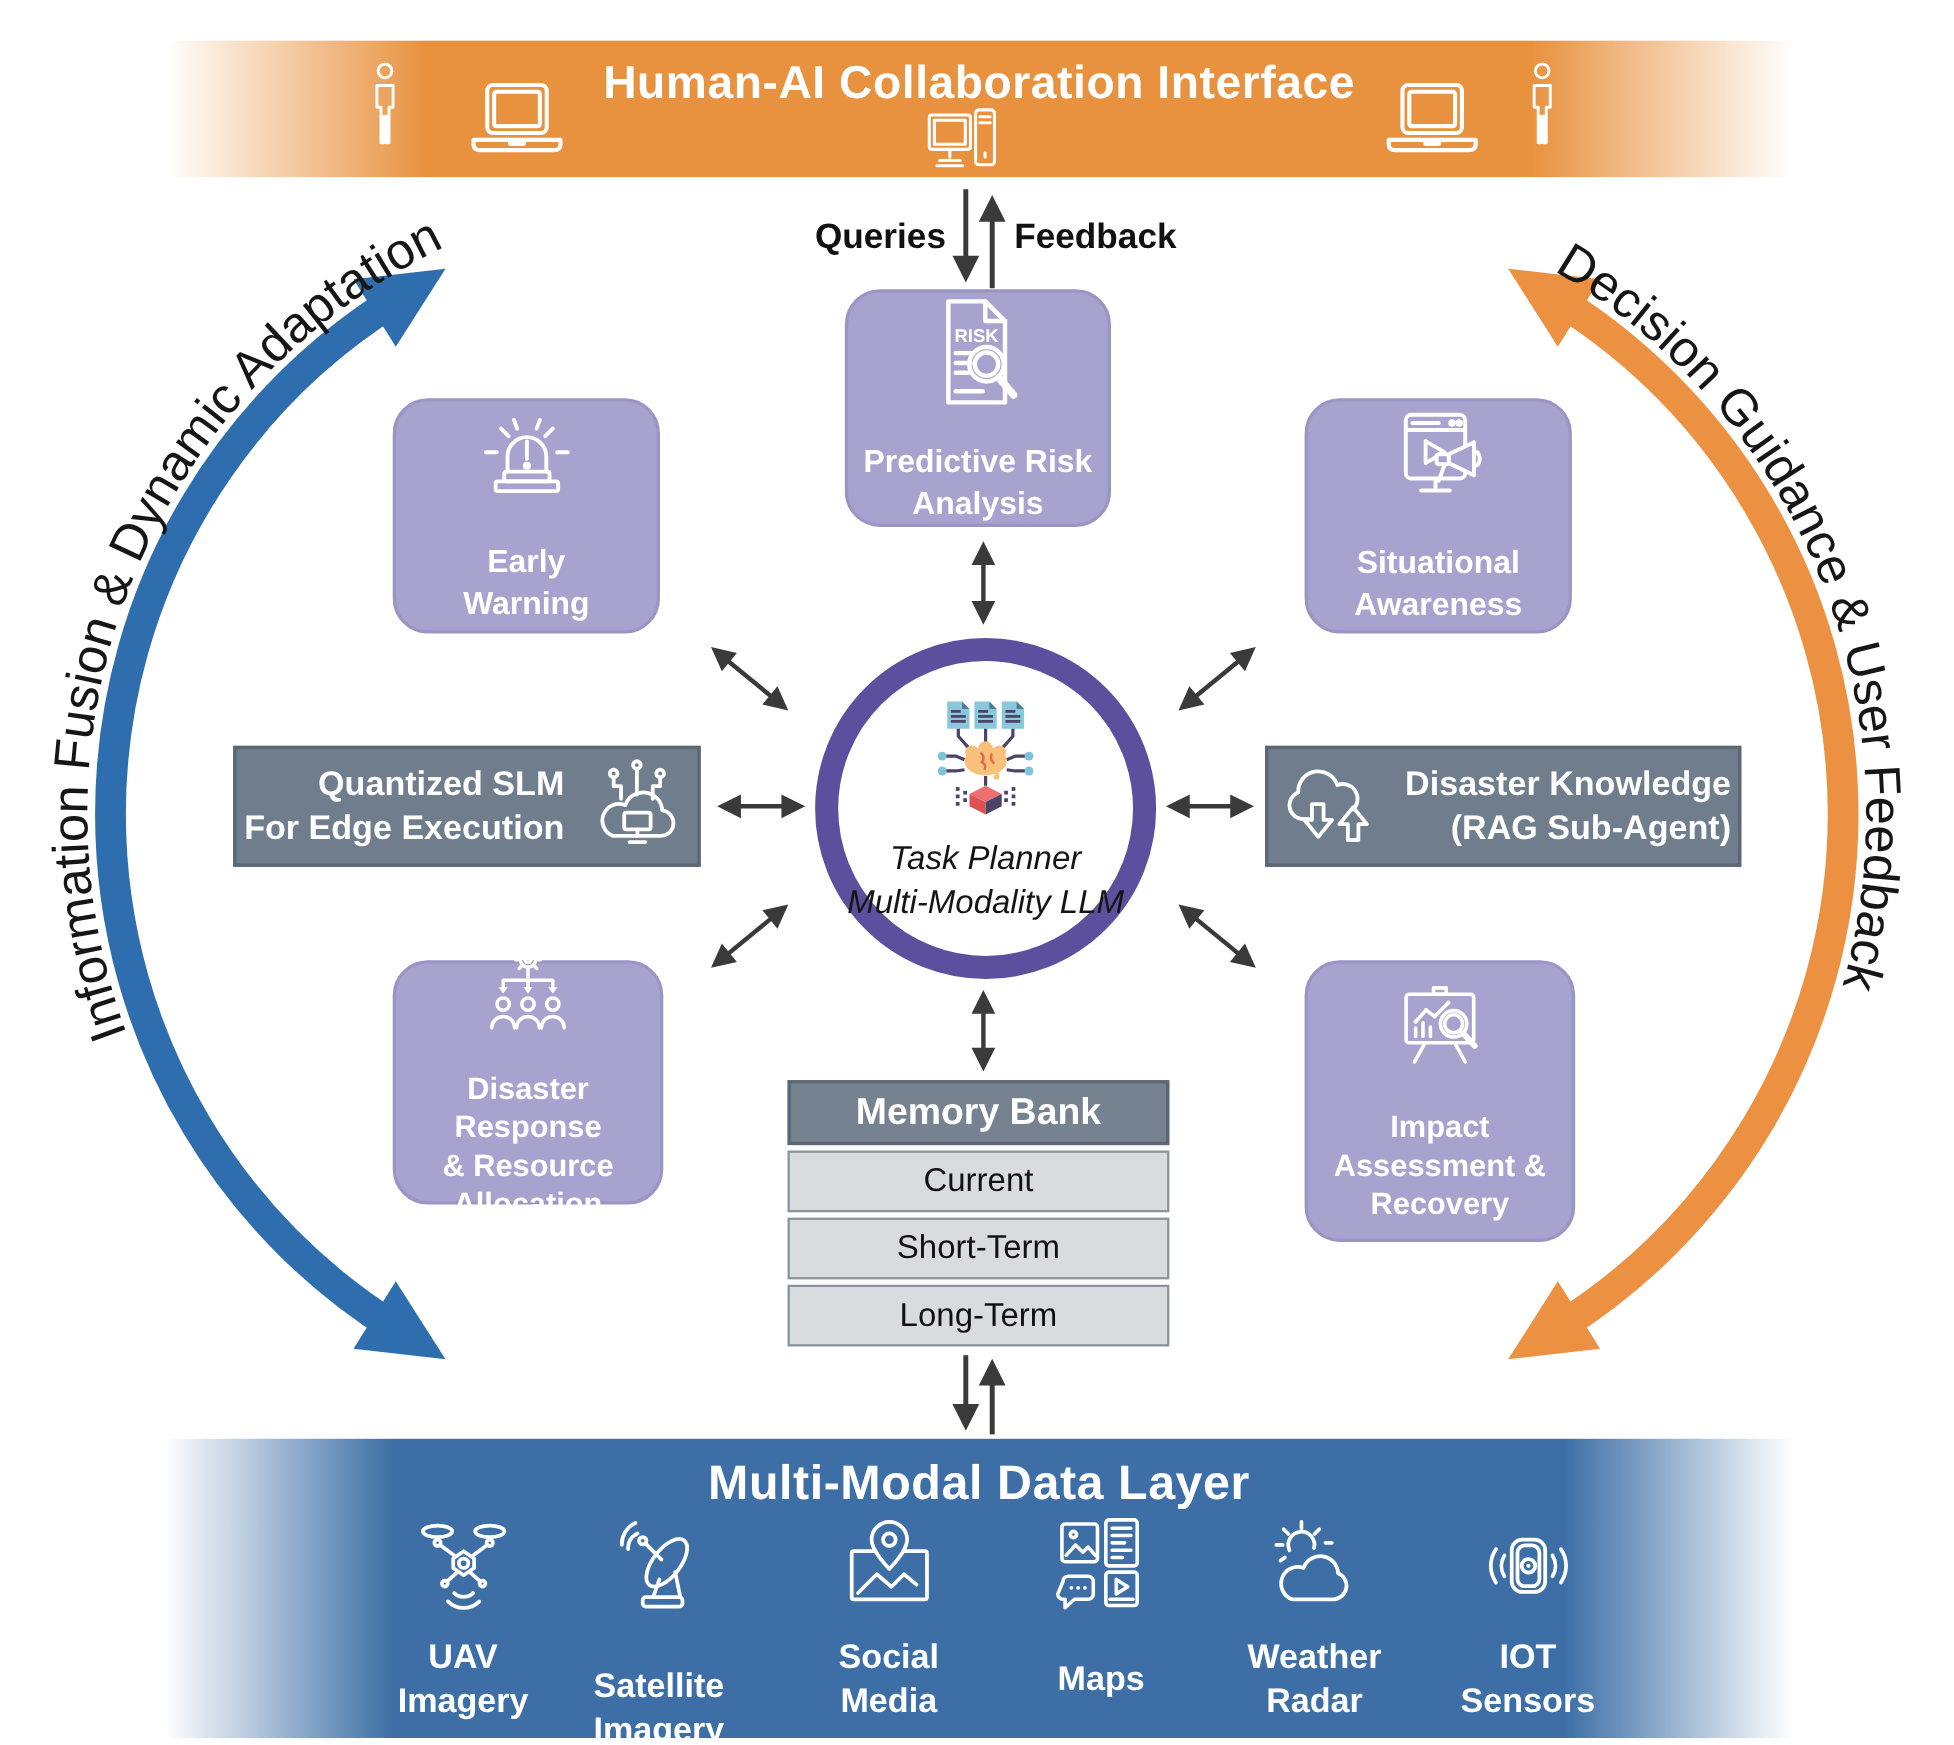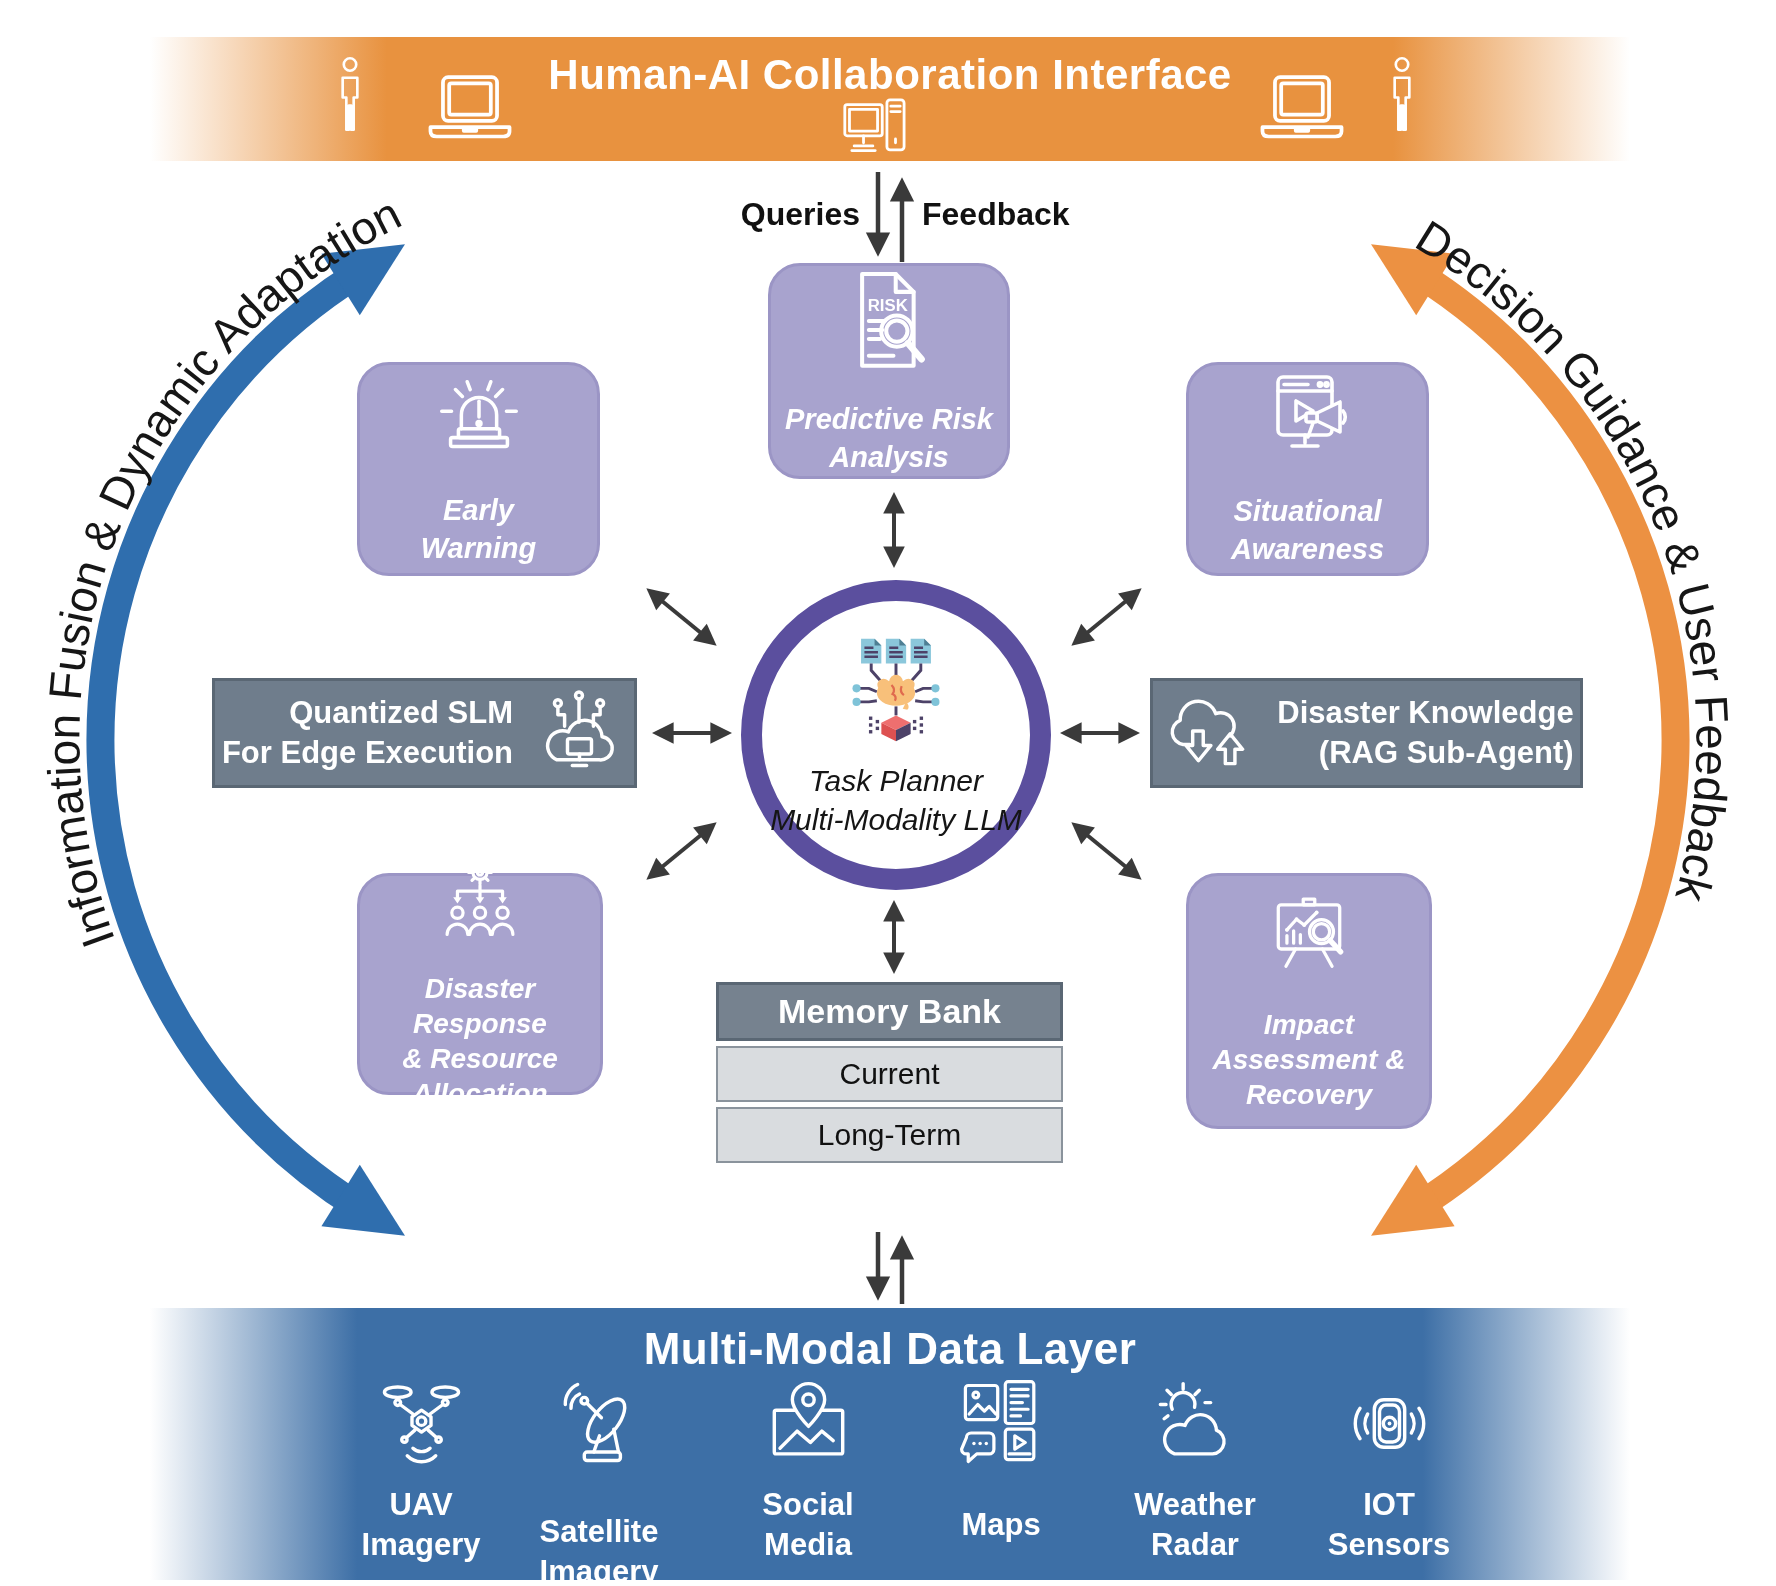--- a/index.html
+++ b/index.html
@@ -27,21 +27,21 @@
   .src { position:absolute; top:68px; transform:translateX(-50%); display:flex; flex-direction:column; align-items:center; width:220px; }
   .src .lbl { margin-top:8px; height:84px; display:flex; flex-direction:column; justify-content:center;
     color:#fff; font-size:31px; font-weight:600; text-align:center; line-height:1.3; white-space:pre-line; }
 
   
   .pbox {
     position:absolute; background:#A8A3CE; border:3px solid #9B95C5; border-radius:32px;
     display:flex; flex-direction:column; align-items:center; justify-content:center;
     color:#fff; text-align:center; gap:20px;
   }
-  .pbox .lbl { font-size:29px; font-weight:600; line-height:1.3; white-space:pre-line;font-style:italic; }
+  .pbox .lbl { font-size:29px; font-weight:600; line-height:1.3; white-space:pre-line; }
   .pbox .lbl.sm { font-size:28px; line-height:1.25; }
   .gbox {
     position:absolute; background:#6F7D8C; border:3px solid #5A6774;
     display:flex; align-items:center; justify-content:center; gap:18px; color:#fff;
   }
   .gbox .lbl { font-size:31px; font-weight:600; line-height:1.3; white-space:pre-line; text-align:right; }
 
   
   .circle-agent {
     position:absolute; left:741px; top:580px; width:310px; height:310px;
@@ -351,20 +351,21 @@
         </g>
       </svg>
     </span>
     <div class="line">Task Planner</div>
     <div class="line">Multi-Modality LLM</div>
   </div>
 
   <div class="memory">
     <div class="hdr">Memory Bank</div>
     <div class="row">Current</div>
+    <div class="row">Short-Term</div>
     <div class="row">Long-Term</div>
   </div>
 
   <div class="banner-bottom">
     <div class="title">Multi-Modal Data Layer</div>
 
     <div class="src" style="left:271px;">
       <span>
         <svg class="wicon" width="95" height="95" viewBox="0 0 100 100">
             <g stroke-width="3.6">

